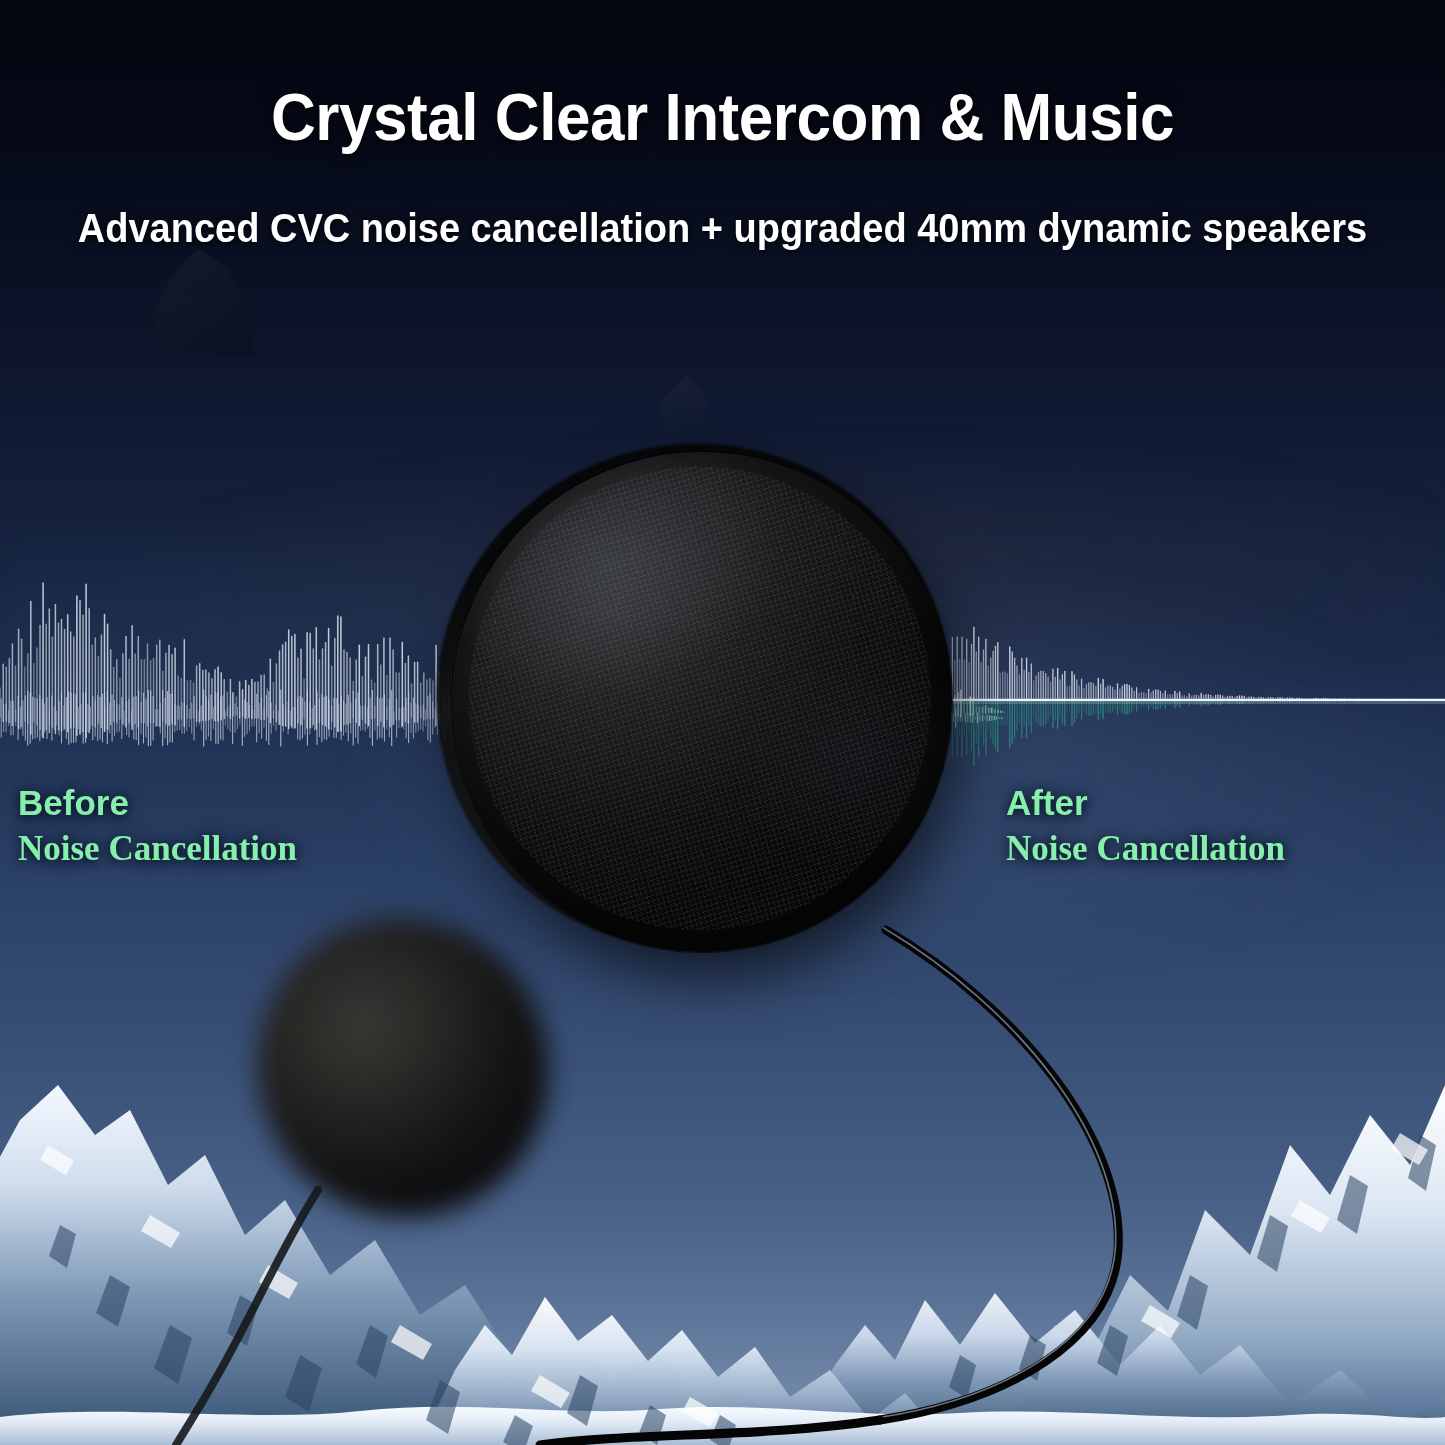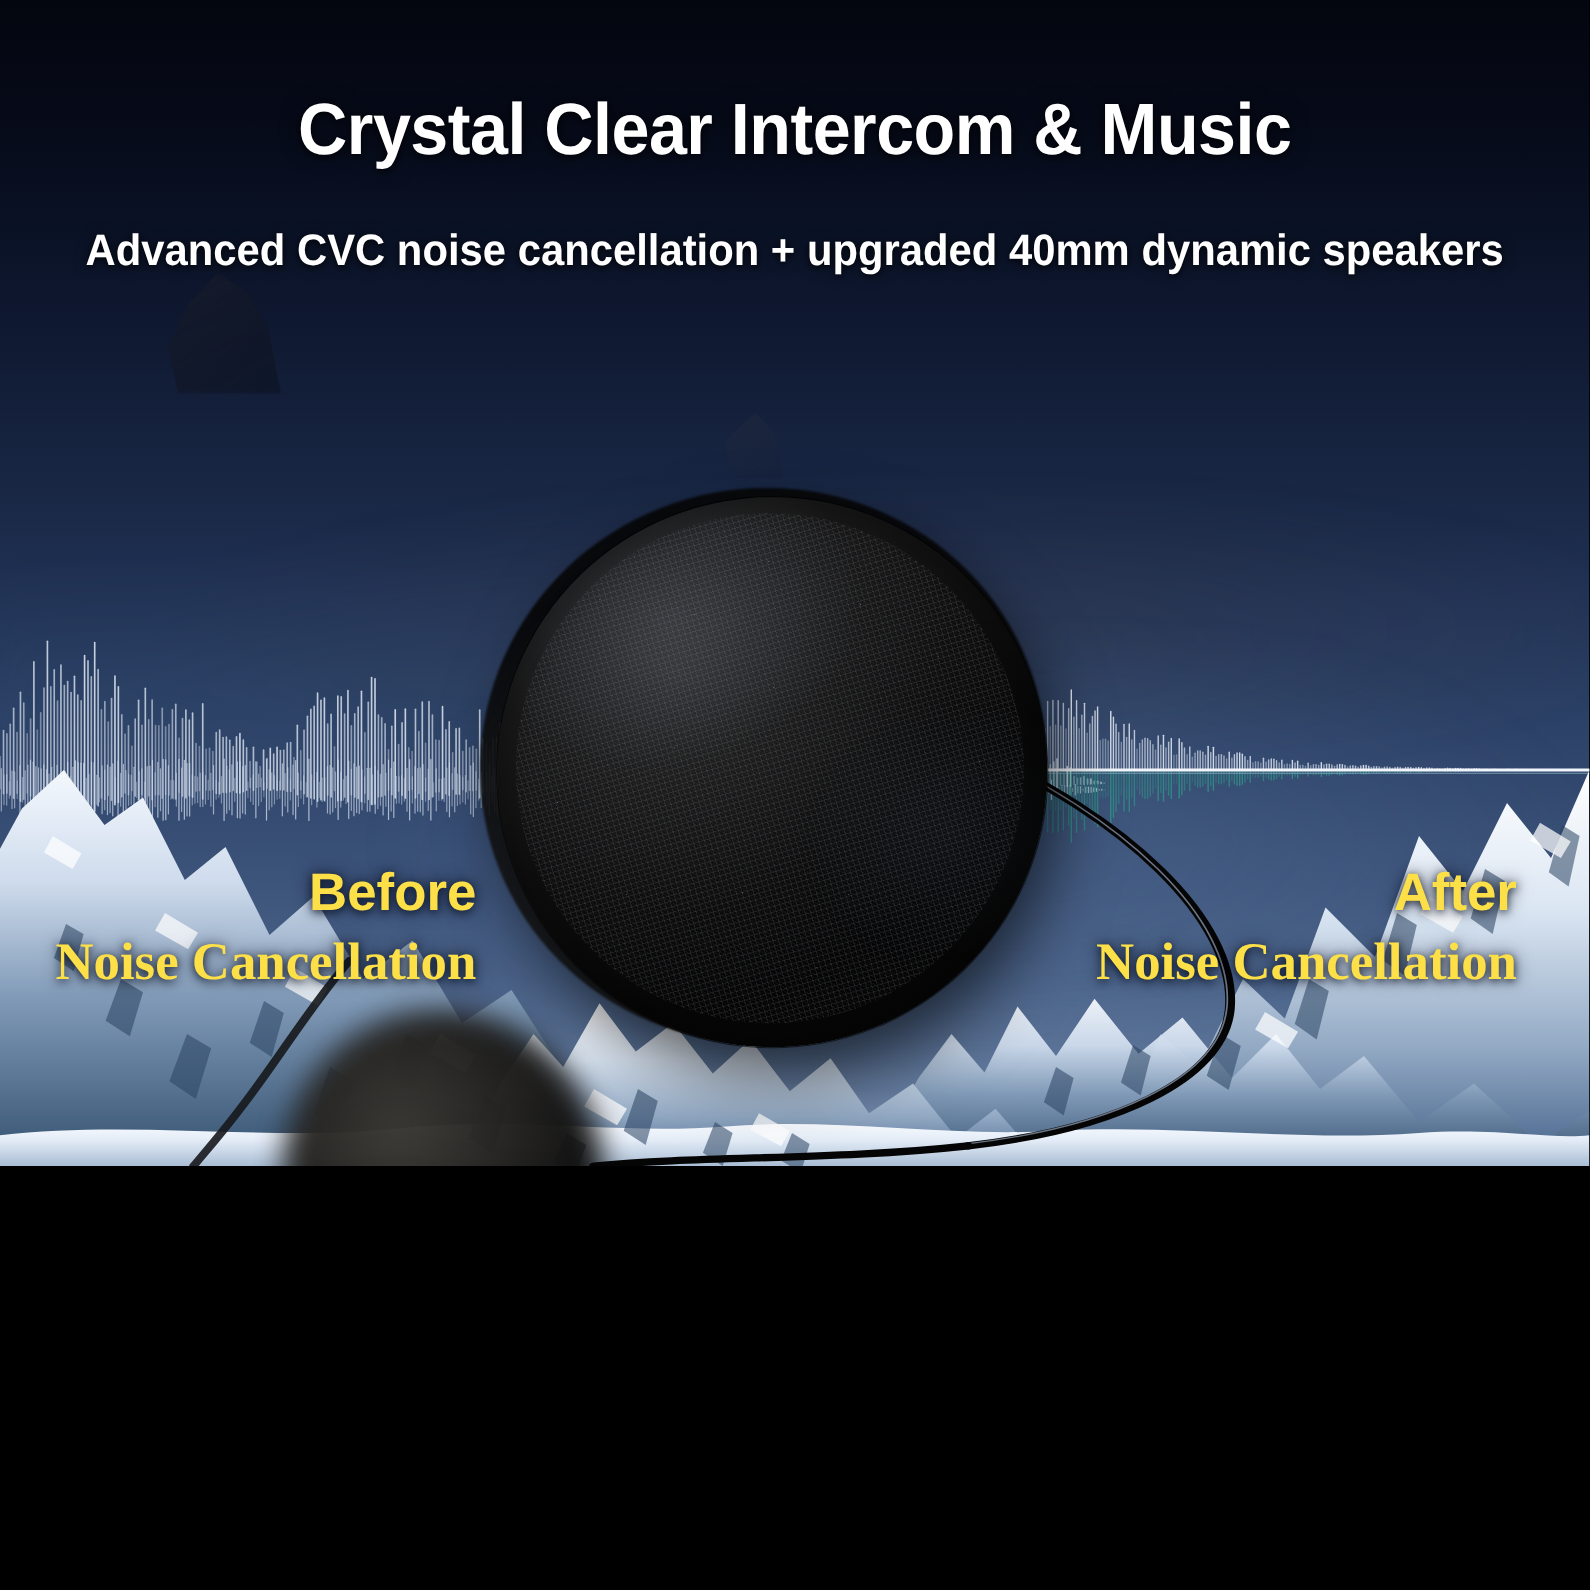--- a/index.html
+++ b/index.html
@@ -1,20 +1,20 @@
 <!DOCTYPE html>
 <html><head>
 <meta charset="utf-8">
 <style>
   html,body{margin:0;padding:0;background:#000;}
   *{box-sizing:border-box;}
 
   #stage{
     position:relative;
-    width:1445px;height:1060px;
+    width:1445px;height:1445px;
     overflow:hidden;
     font-family:"Liberation Sans", sans-serif;
     background:#05060f;
   }
 
   
   .sky{
     position:absolute;inset:0;
     background:
       linear-gradient(180deg,
@@ -162,30 +162,30 @@
     color:#fff;
     font-size:40px;
     font-weight:bold;
     line-height:1;
     transform:scaleX(.95);
     text-shadow:0 2px 6px rgba(0,0,0,.7), 0 0 14px rgba(0,0,0,.45);
     white-space:nowrap;
   }
   .label{
     position:absolute;
-    color:#fde047;
-    font-size:48px;
+    color:#86efac;
+    font-size:35px;
     font-weight:bold;
     line-height:1.32;
-    text-align:right;
+    text-align:left;
     text-shadow:0 2px 8px rgba(8,14,30,.85), 0 0 16px rgba(8,14,30,.6);
     white-space:nowrap;
   }
   .label-before{left:18px;top:780px;width:415px;}
-  .label-after{left:964px;top:780px;width:415px;}
+  .label-after{left:1006px;top:780px;width:415px;}
   .label .l2{display:block;font-family:Liberation Serif, serif;}
 </style>
 </head>
 <body>
 
 <div id="stage">
 
   <div class="sky"></div>
   <div class="haze"></div>
   <div class="glow-center"></div>

